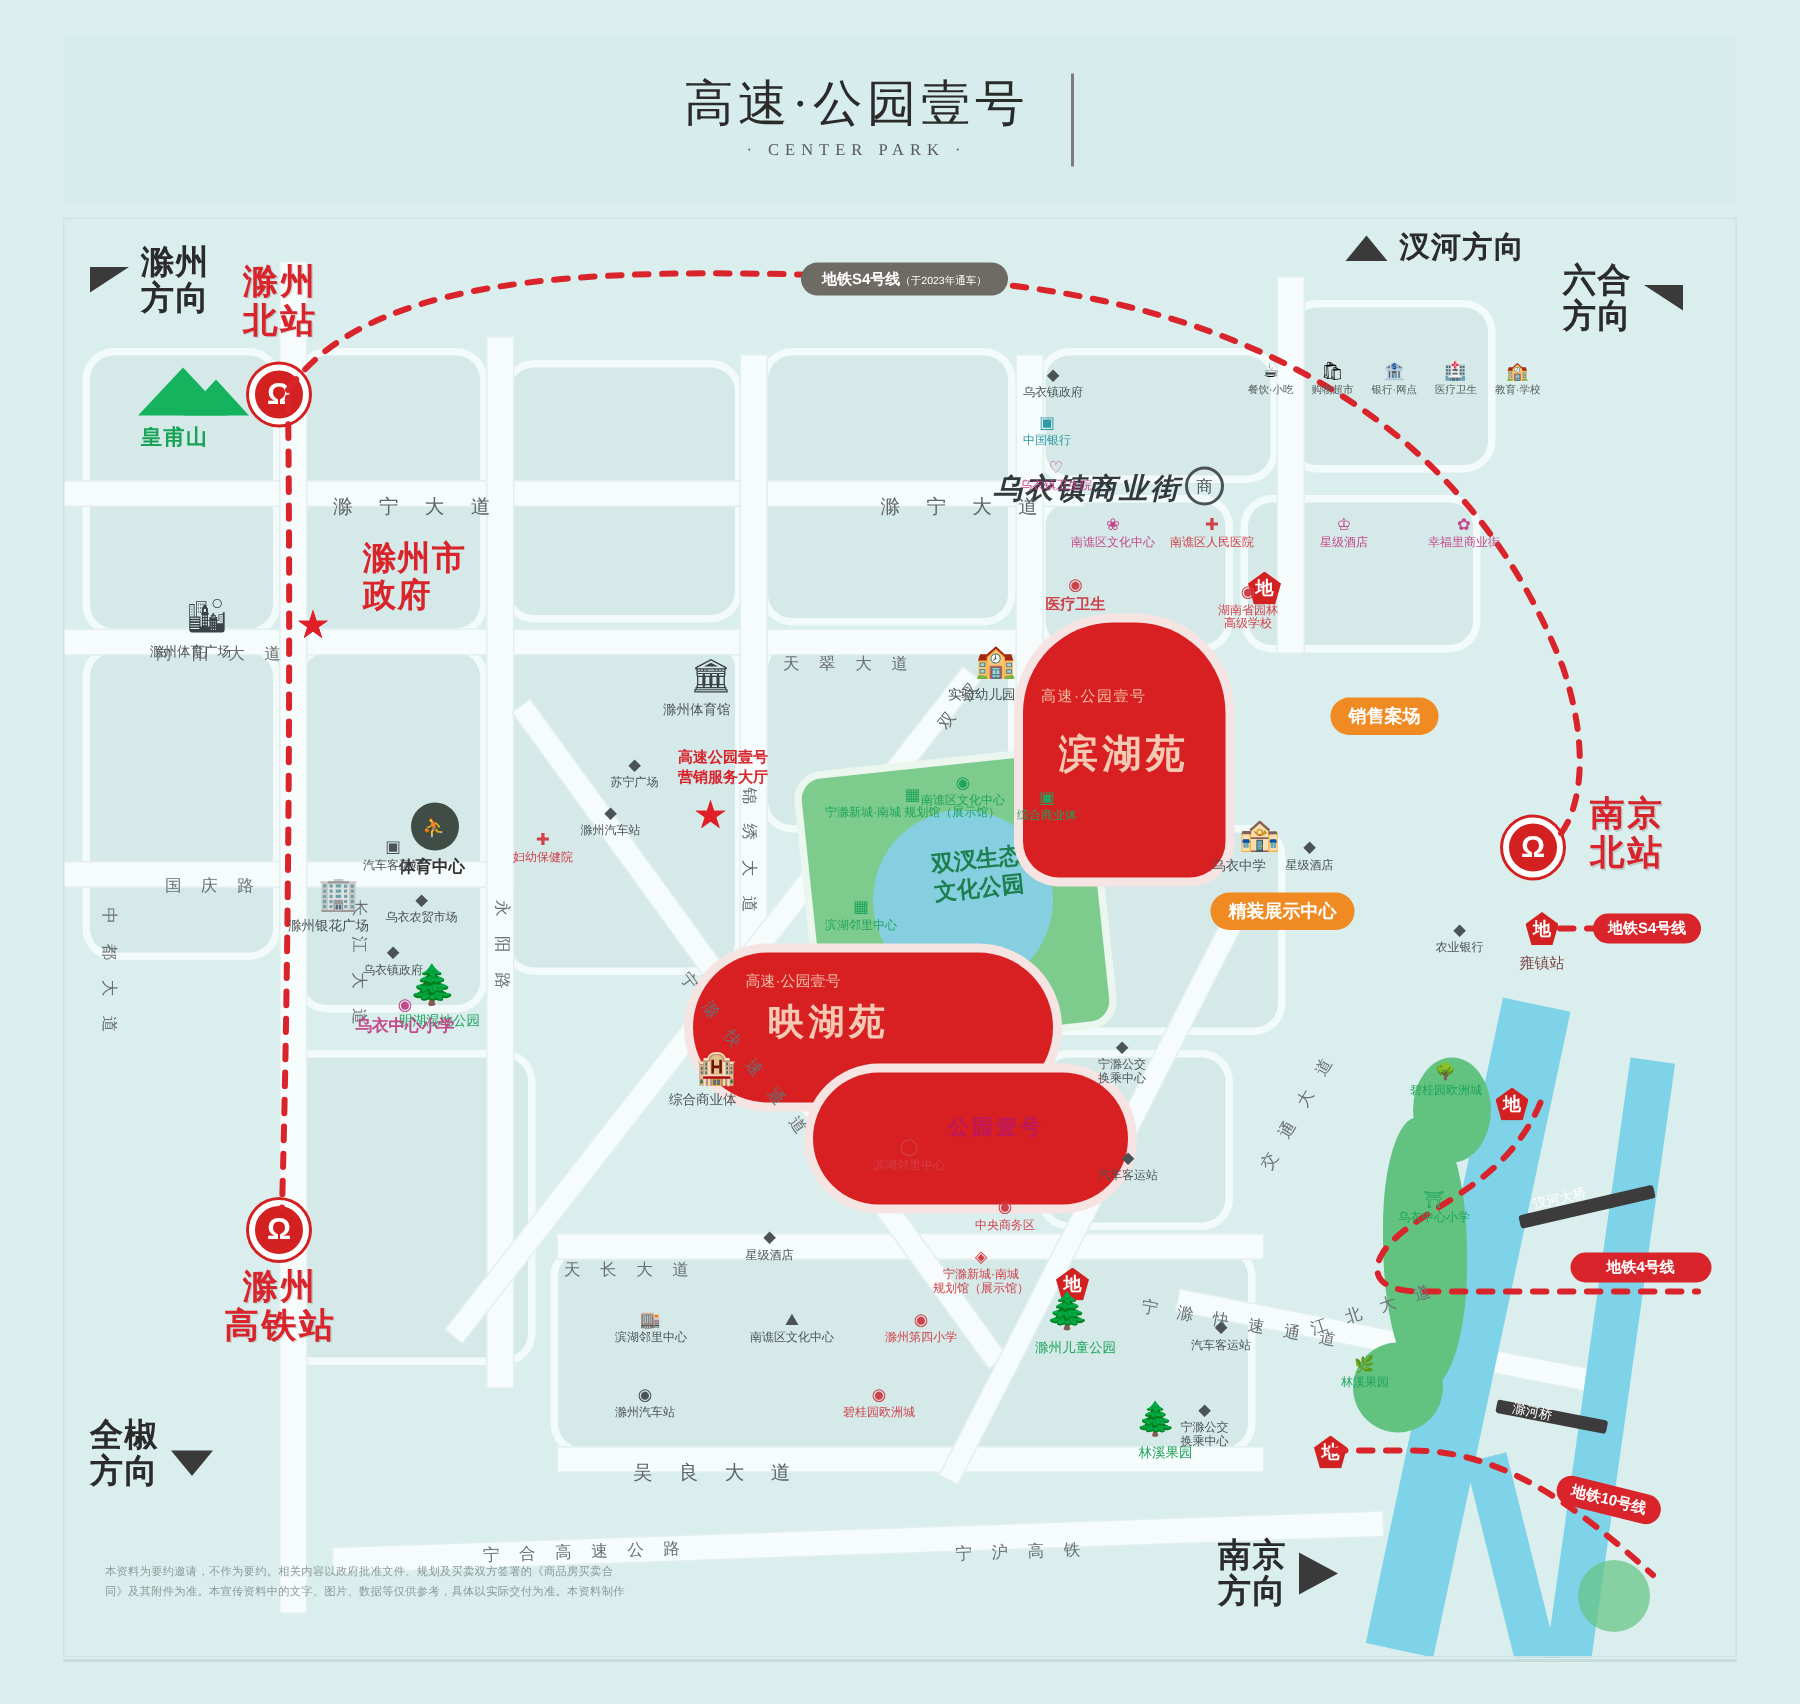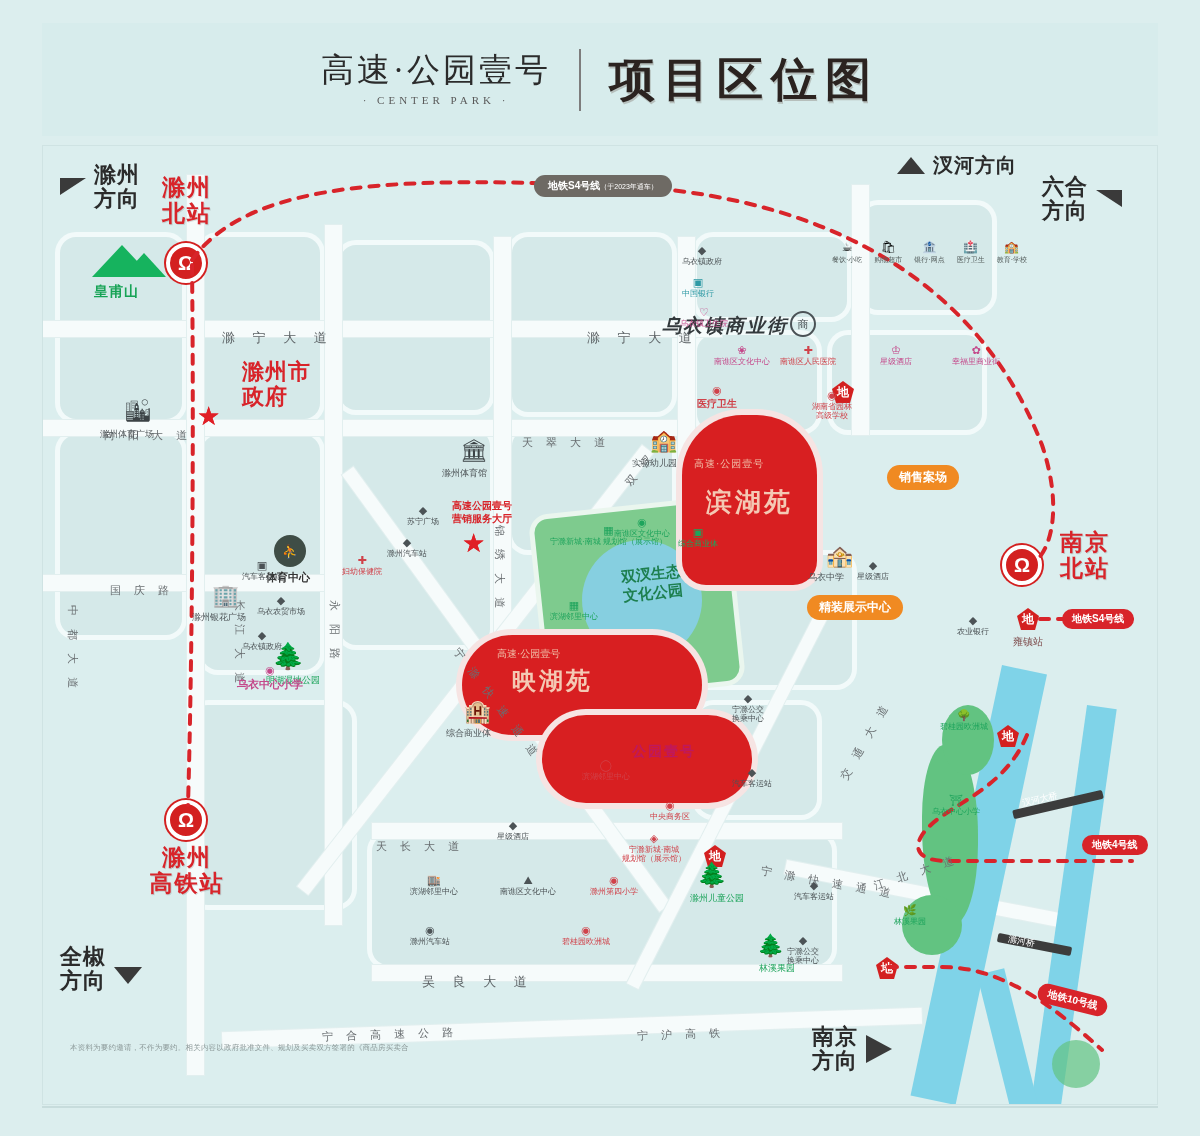--- a/index.html
+++ b/index.html
@@ -173,21 +173,20 @@
 <body>
 
 <div id="stage">
 
   <div class="header">
     <div class="brand-wrap">
       <div class="brand-cn">高速·公园壹号</div>
       <div class="brand-en">· CENTER PARK ·</div>
     </div>
     <div class="vdiv"></div>
-    <div class="page-title">项目区位图</div>
   </div>
 
   <div class="map">
 
     <div class="blk" style="left:18px;top:92px;width:122px;height:182px;"></div>
     <div class="blk" style="left:18px;top:290px;width:122px;height:200px;"></div>
     <div class="blk" style="left:160px;top:92px;width:118px;height:182px;"></div>
     <div class="blk" style="left:160px;top:290px;width:118px;height:235px;"></div>
     <div class="blk" style="left:298px;top:100px;width:150px;height:165px;"></div>
     <div class="blk" style="left:298px;top:285px;width:150px;height:215px;"></div>
@@ -272,21 +271,21 @@
       <path d="M150 120 C 152 300, 150 520, 146 660" fill="none" stroke="#d8242a" stroke-width="4" stroke-dasharray="9 9" stroke-linecap="round"></path>
       <path d="M998 474 L 1090 474" fill="none" stroke="#d8242a" stroke-width="4" stroke-dasharray="9 9" stroke-linecap="round"></path>
       <path d="M985 590 C 960 650, 900 660, 880 690 C 870 706, 880 716, 905 716 L 1090 716" fill="none" stroke="#d8242a" stroke-width="4" stroke-dasharray="9 9" stroke-linecap="round"></path>
       <path d="M846 822 L 900 822 C 960 822, 1010 860, 1060 905" fill="none" stroke="#d8242a" stroke-width="4" stroke-dasharray="9 9" stroke-linecap="round"></path>
     </svg>
 
     <div class="pill gray" style="left:492px;top:30px;">
       <span>地铁S4号线</span><small>（于2023年通车）</small>
     </div>
     <div class="pill red" style="left:1020px;top:464px;font-size:10px;padding:3px 10px;">地铁S4号线</div>
-    <div class="pill red" style="left:1040px;top:690px;font-size:10px;padding:3px 10px;">地铁4号线</div>
+    <div class="pill red" style="left:1005px;top:690px;font-size:10px;padding:3px 24px;">地铁4号线</div>
     <div class="pill red" style="left:995px;top:845px;font-size:10px;padding:3px 10px;transform:rotate(14deg);">地铁10号线</div>
 
     <div class="bridge" style="left:970px;top:655px;width:92px;transform:rotate(-13deg);"></div>
     <div style="position:absolute;left:980px;top:648px;font-size:9px;color:#fff;transform:rotate(-13deg);">汊河大桥</div>
     <div class="bridge" style="left:955px;top:795px;width:75px;transform:rotate(11deg);"></div>
     <div style="position:absolute;left:966px;top:790px;font-size:9px;color:#fff;transform:rotate(11deg);">滁河桥</div>
 
     <div class="dir" style="left:18px;top:18px;">
       <div class="tri left"></div>
       <div class="dir-txt">滁州
@@ -560,16 +559,17 @@
     </div>
     <div class="poi dark" style="left:915px;top:470px;">
       <div class="ic">◆</div>
       <div class="tx">农业银行</div>
     </div>
 
   </div>
 
   <div class="footer">
     <div>本资料为要约邀请，不作为要约。相关内容以政府批准文件、规划及买卖双方签署的《商品房买卖合</div>
+    <div>同》及其附件为准。本宣传资料中的文字、图片、数据等仅供参考，具体以实际交付为准。本资料制作</div>
   </div>
   <div class="baseline"></div>
 
 </div>
 
 </body></html>

